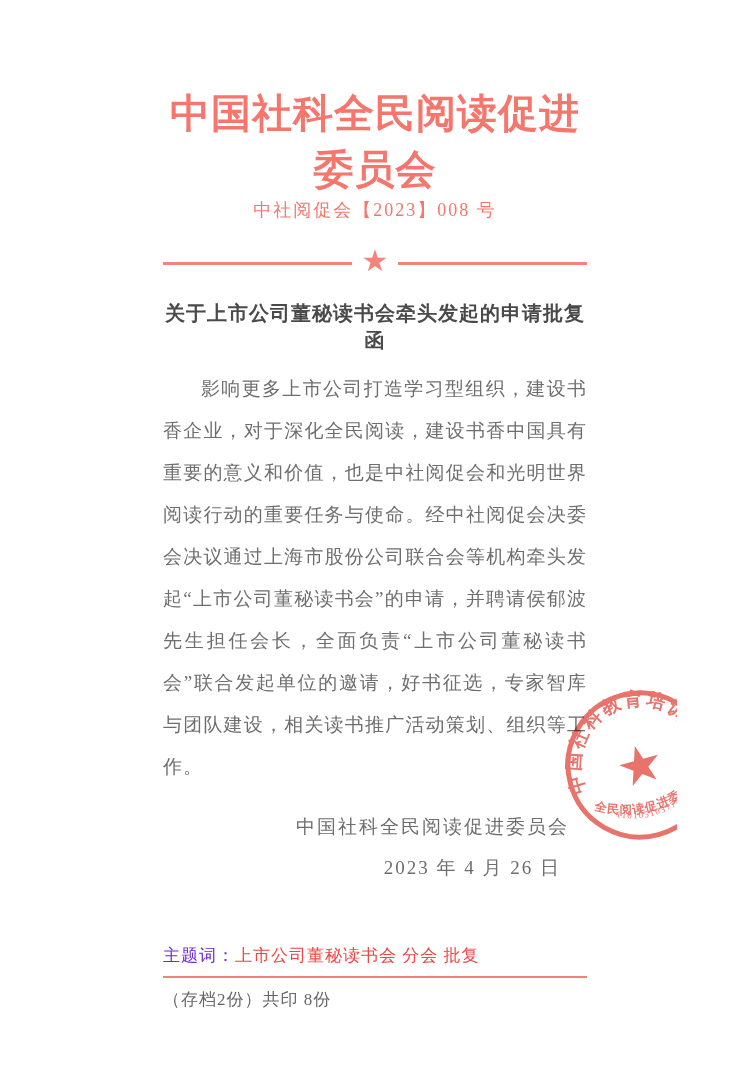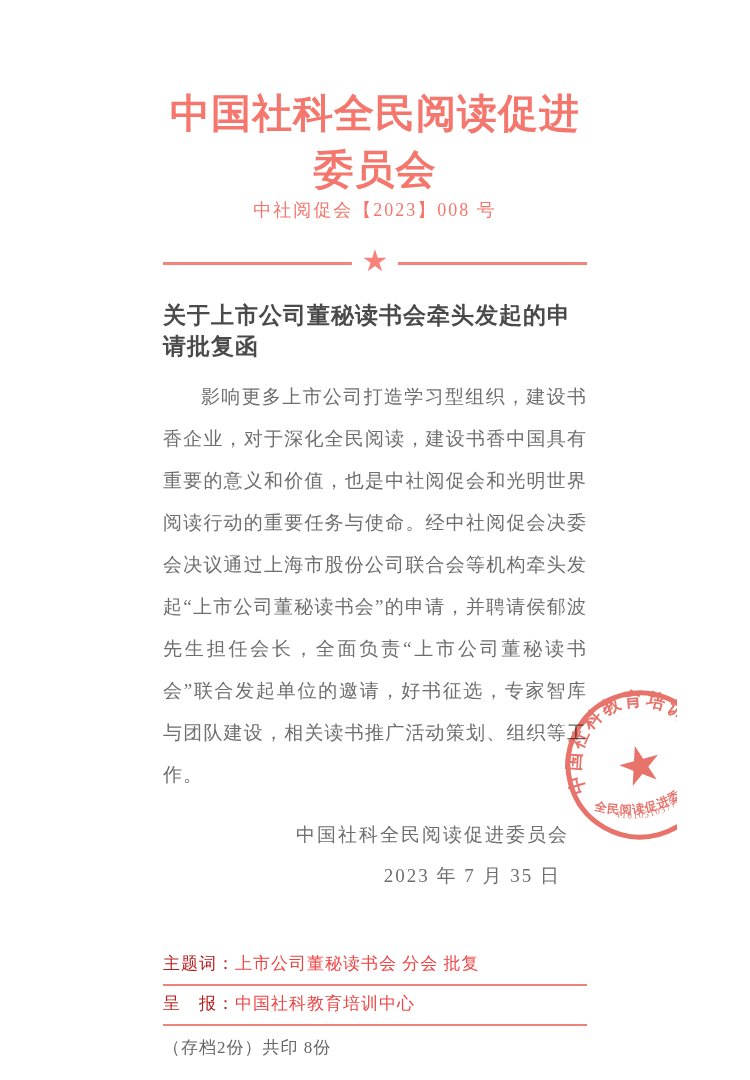--- a/index.html
+++ b/index.html
@@ -32,22 +32,22 @@
   .separator{
     margin-top:26px;
     display:flex;
     align-items:center;
     gap:10px;
   }
   .sep-line{flex:1;height:3px;background:#f5837b;}
   .sep-star{color:#f5837b;font-size:30px;line-height:1;transform:translateY(-2px);}
   .doc-title{
     margin-top:22px;
-    text-align:left;
-    font-size:23px;
+    text-align:center;
+    font-size:20px;
     font-weight:bold;
     letter-spacing:1px;
     color:#4a4a4a;
   }
   .body-text{margin-top:14px;}
   .body-text p{
     margin:0;
     font-size:19px;
     line-height:42px;
     letter-spacing:1px;
@@ -84,21 +84,21 @@
     z-index:5;
   }
   .footer{margin-top:50px;}
   .meta-row{
     font-size:17px;
     letter-spacing:1px;
     color:#666666;
     padding:6px 0 9px 0;
     border-bottom:2px solid #f0837a;
   }
-  .meta-label{color:#b91c1c;font-family:Liberation Serif, serif;}
+  .meta-label{color:#6d28d9;font-family:Liberation Serif, serif;}
   .meta-value{color:#ef4444;text-align:right;}
   .copies{
     margin-top:10px;
     text-align:left;
     padding-right:4px;
     font-size:17px;
     letter-spacing:1px;
     color:#666666;
   }
 </style>
@@ -118,21 +118,21 @@
   </div>
 
   <div class="doc-title">关于上市公司董秘读书会牵头发起的申请批复函</div>
 
   <div class="body-text">
     <p>影响更多上市公司打造学习型组织，建设书香企业，对于深化全民阅读，建设书香中国具有重要的意义和价值，也是中社阅促会和光明世界阅读行动的重要任务与使命。经中社阅促会决委会决议通过上海市股份公司联合会等机构牵头发起“上市公司董秘读书会”的申请，并聘请侯郁波先生担任会长，全面负责“上市公司董秘读书会”联合发起单位的邀请，好书征选，专家智库与团队建设，相关读书推广活动策划、组织等工作。</p>
   </div>
 
   <div class="sign-block">
     <div class="sign-org">中国社科全民阅读促进委员会</div>
-    <div class="sign-date">2023 年 7 月 35 日</div>
+    <div class="sign-date">2023 年 4 月 26 日</div>
   </div>
 
   <svg class="seal" viewBox="0 0 200 200" xmlns="http://www.w3.org/2000/svg">
     <g transform="rotate(-15 100 100)" fill="#e2544a" stroke="none">
       <circle cx="100" cy="100" r="80" fill="none" stroke="#e2544a" stroke-width="5.5"></circle>
       <path id="sealTopArc" d="M 38 124 A 66.5 66.5 0 1 1 162 124" fill="none" stroke="none"></path>
       <path id="sealInnerArc" d="M 40 136 A 120 120 0 0 0 160 136" fill="none" stroke="none"></path>
       <path id="sealNumArc" d="M 58 148 A 90 90 0 0 0 142 148" fill="none" stroke="none"></path>
       <text x="100" y="120" font-size="58" text-anchor="middle">★</text>
       <text font-size="20.5" letter-spacing="3" font-weight="bold">
@@ -144,19 +144,16 @@
       <text font-size="10" letter-spacing="1.5">
         <textPath href="#sealNumArc" startOffset="50%" text-anchor="middle">1101051037743</textPath>
       </text>
     </g>
   </svg>
 
   <div class="footer">
     <div class="meta-row">
       <span class="meta-label">主题词：</span><span class="meta-value">上市公司董秘读书会 分会 批复</span>
     </div>
-    <div class="meta-row">
-      <span class="meta-label">呈　报：</span><span class="meta-value">中国社科教育培训中心</span>
-    </div>
     <div class="copies">（存档2份）共印 8份</div>
   </div>
 
 </div>
 
 </body></html>

